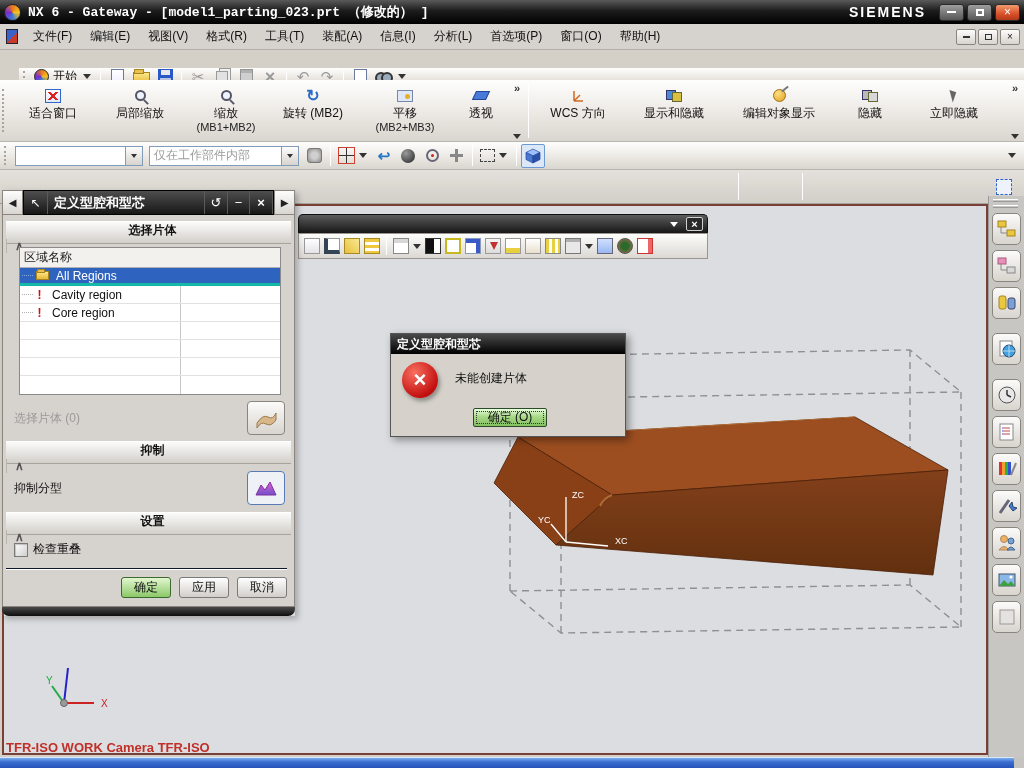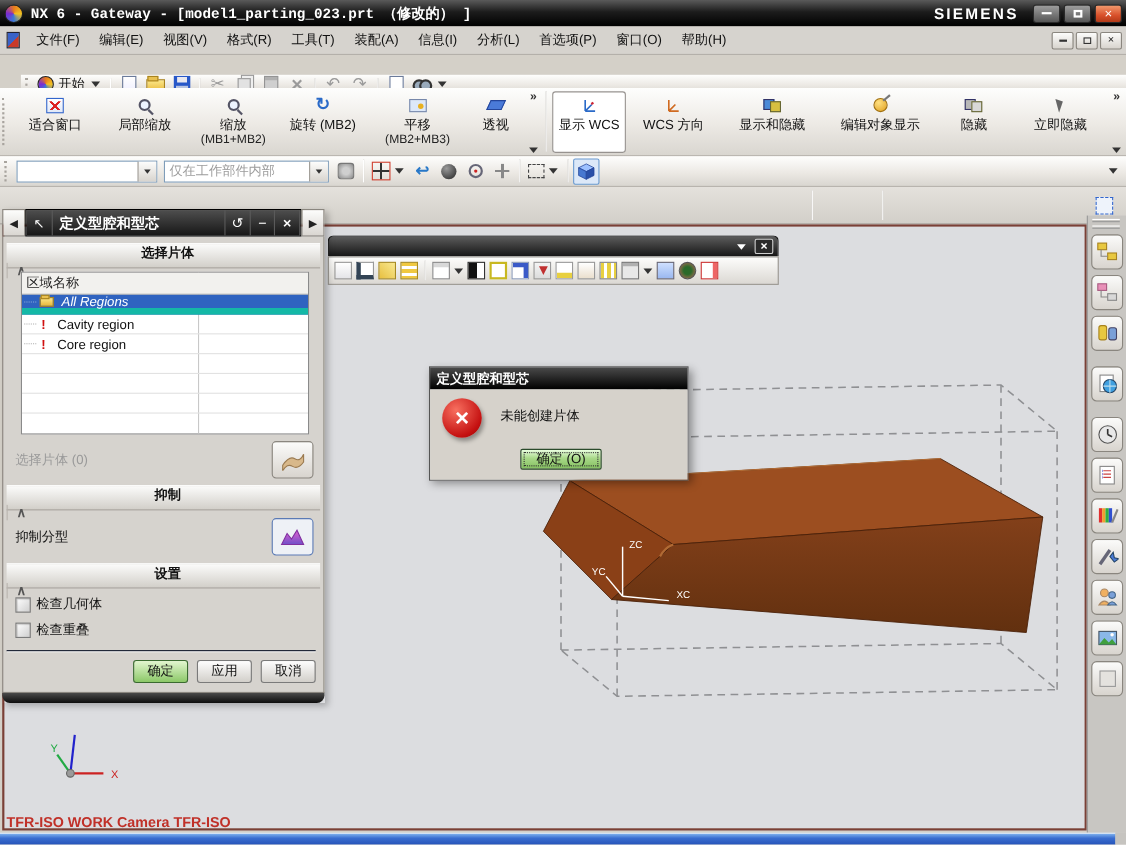--- a/index.html
+++ b/index.html
@@ -180,21 +180,21 @@
     border-top:1px solid #fff;border-bottom:1px solid #a7a39d;display:flex;align-items:center;flex-direction:column;}
   .sect-head .stitle{font-weight:bold;padding-left:8px;flex:1;}
   .sect-head .collapse{width:26px;align-self:stretch;border-left:1px solid #b8b4ae;
     display:flex;align-items:center;justify-content:center;color:#555;font-weight:bold;font-size:12px;}
   .rtable{margin:3px 10px 3px 13px;background:#fff;border:1px solid #8a8a8a;position:relative;}
   .rtable .coldiv{position:absolute;left:160px;top:0;bottom:0;width:1px;background:#c8c8c8;}
   .trow{height:18px;display:flex;align-items:center;border-bottom:1px solid #e2e2e2;position:relative;}
   .trow.thead{height:20px;background:#f2f1ee;border-bottom:1px solid #b0b0b0;color:#222;}
   .trow.thead .tname{font-weight:normal;}
   .trow .tname{padding-left:4px;white-space:nowrap;}
-  .trow.sel{background:#2f63c0;color:#fff;border-bottom:6px solid #14b8a6;font-style:italic;}
+  .trow.sel{background:#2f63c0;color:#fff;border-bottom:3px solid #14b8a6;}
   .tree-stub{width:11px;height:1px;border-top:1px dotted #b0b0b0;margin-left:2px;flex:0 0 auto;}
   .trow.sel .tree-stub{border-color:#8aa8d8;}
   .fold-icon{width:13px;height:9px;background:linear-gradient(#fce88a,#e8b83a);border:1px solid #a8831e;
     margin:0 3px;flex:0 0 auto;position:relative;}
   .fold-icon::before{content:"";position:absolute;left:0;top:-3px;width:6px;height:2px;background:#e8c050;border:1px solid #a8831e;}
   .excl{width:13px;color:#d01010;font-weight:bold;text-align:center;flex:0 0 auto;margin-right:2px;}
   .sel-sheet-row{display:flex;align-items:center;margin:4px 6px 4px 8px;height:38px;}
   .sel-sheet-row .sstext{flex:1;color:#9a9a9a;}
   .icon-btn{width:38px;height:34px;background:linear-gradient(#fbfbfa,#d8d4ce);border:1px solid #8a867f;
     border-radius:4px;display:flex;align-items:center;justify-content:center;}
@@ -360,29 +360,20 @@
           <span class="v-persp"></span>
         </span>
       <span class="vlabel">透视</span>
       <span class="vsub"></span>
     </div>
     <div class="ov-col">
       <span>»</span>
       <span class="dd-arrow"></span>
     </div>
     <span class="sep-v"></span>
-    <div class="vbtn pressed" style="width:72px;">
-      <span class="vicon">
-        <svg width="16" height="16">
-            <path d="M4 13 L4 3 M4 13 L13 13 M4 13 L10 7" stroke="#2a6ac8" stroke-width="1.5" fill="none"></path>
-            <path d="M9.5 6.5 l2 -1" stroke="#c23" stroke-width="2"></path>
-          </svg>
-      </span>
-      <span class="vlabel">显示 WCS</span>
-    </div>
     <div class="vbtn" style="width:88px;">
       <span class="vicon">
         <svg width="16" height="16">
             <path d="M4 13 L4 3 M4 13 L13 13 M4 13 L10 7" stroke="#d06a20" stroke-width="1.5" fill="none"></path>
           </svg>
       </span>
       <span class="vlabel">WCS 方向</span>
     </div>
     <div class="vbtn" style="width:100px;">
       <span class="vicon">
@@ -633,24 +624,20 @@
             <path d="M2 18 L7 8 L11 13 L16 5 L22 18 Z" fill="url(#pg)" stroke="#8030a0"></path>
           </svg>
         </span>
       </div>
       <div class="sect-head">
         <span class="stitle">设置</span>
         <span class="collapse">∧</span>
       </div>
       <div class="chk-row">
         <span class="chk"></span>
-        <span>检查几何体</span>
-      </div>
-      <div class="chk-row">
-        <span class="chk"></span>
         <span>检查重叠</span>
       </div>
       <div class="btn-row">
         <span class="pbtn ok">确定</span>
         <span class="pbtn">应用</span>
         <span class="pbtn">取消</span>
       </div>
     </div>
     <div class="pfoot"></div>
   </div>

